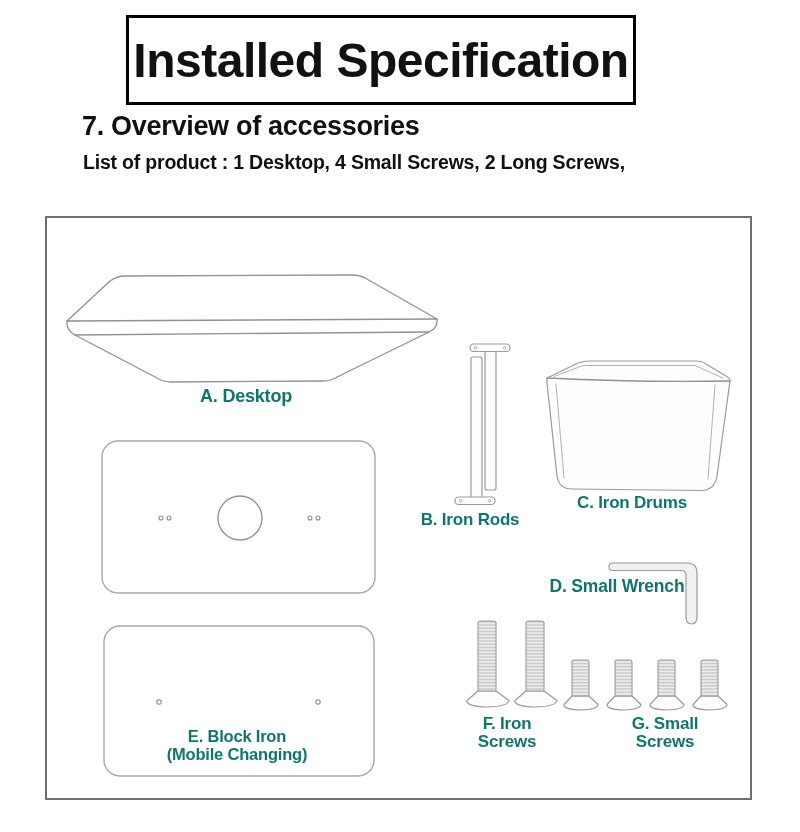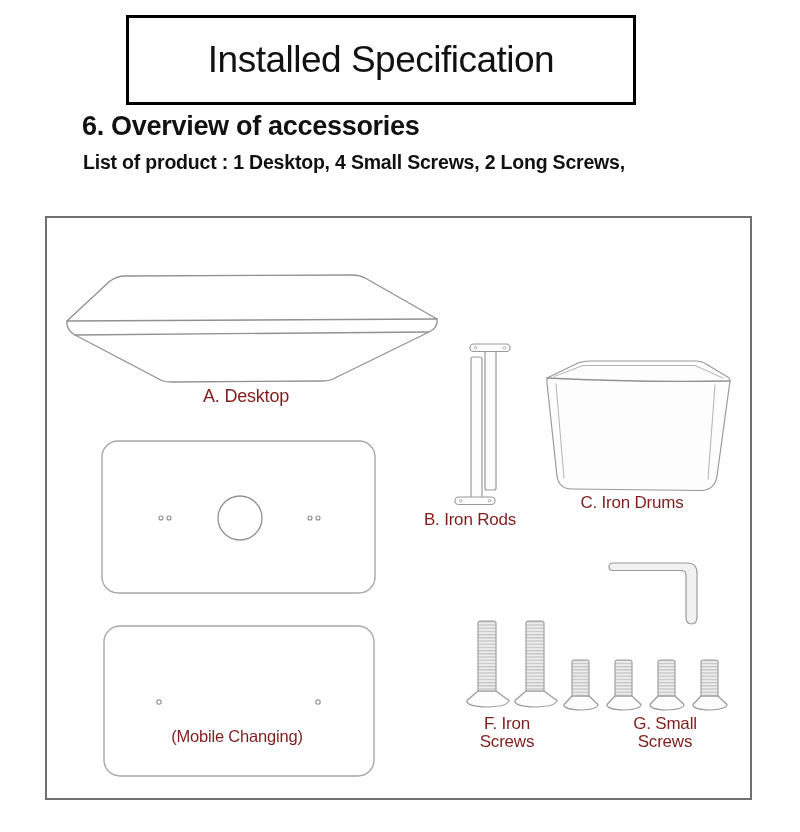--- a/index.html
+++ b/index.html
@@ -5,56 +5,56 @@
   html,body{margin:0;padding:0;background:#fff;}
   .page{
     position:relative;width:800px;height:832px;background:#ffffff;overflow:hidden;
     font-family:"Liberation Sans","DejaVu Sans",sans-serif;color:#111;
   }
   .title-box{
     position:absolute;left:126px;top:15px;width:510px;height:90px;
     border:3px solid #000;box-sizing:border-box;
     display:flex;align-items:center;justify-content:center;
   }
-  .title-text{font-size:37px;font-weight:400;letter-spacing:-0.5px;white-space:nowrap;}
+  .title-text{font-size:48px;font-weight:700;letter-spacing:-0.5px;white-space:nowrap;}
   .section-heading{
     position:absolute;left:82px;top:111px;font-size:27px;font-weight:700;letter-spacing:-0.3px;
   }
   .product-list{
     position:absolute;left:83px;top:150px;font-size:19.5px;font-weight:700;
     line-height:24px;letter-spacing:-0.2px;
   }
   .diagram-box{
     position:absolute;left:45px;top:216px;width:707px;height:584px;
     border:2px solid #707070;box-sizing:border-box;background:#fff;
   }
   .diagram-svg{position:absolute;left:0;top:0;}
   .lbl{
-    position:absolute;font-weight:400;font-size:17px;line-height:17.5px;
-    text-align:center;letter-spacing:-0.2px;color:#7f1d1d;white-space:nowrap;
+    position:absolute;font-weight:700;font-size:17px;line-height:17.5px;
+    text-align:center;letter-spacing:-0.2px;color:#0f766e;white-space:nowrap;
   }
   .lbl div{white-space:nowrap;}
   
   .ln{fill:none;stroke:#919191;stroke-width:1.3;stroke-linejoin:round;stroke-linecap:round;}
   .ln2{fill:none;stroke:#b3b3b3;stroke-width:1;stroke-linejoin:round;stroke-linecap:round;}
   .fw{fill:#fdfdfd;stroke:#9a9a9a;stroke-width:1.2;stroke-linejoin:round;}
   .fw2{fill:#ffffff;stroke:#a8a8a8;stroke-width:1.4;stroke-linejoin:round;}
   .lnh{fill:#ffffff;stroke:#8c8c8c;stroke-width:1.1;}
   .sh{stroke:#9a9a9a;stroke-width:1.1;stroke-linejoin:round;}
 </style>
 </head>
 <body>
 
 <div class="page">
 
   <div class="title-box">
     <span class="title-text">Installed Specification</span>
   </div>
 
-  <div class="section-heading">6. Overview of accessories</div>
+  <div class="section-heading">7. Overview of accessories</div>
 
   <div class="product-list">
     <div>List of product : 1 Desktop, 4 Small Screws, 2 Long Screws,</div>
   </div>
 
   <div class="diagram-box">
 
     <svg class="diagram-svg" width="703" height="580" viewBox="0 0 703 580" aria-hidden="true">
       <defs>
         <pattern id="thr" width="6" height="3.2" patternUnits="userSpaceOnUse">
@@ -133,25 +133,27 @@
         <path class="sh" d="M525,444 Q525,442 527.5,442 L539.5,442 Q542,442 542,444 L542,478 L525,478 Z" fill="url(#thr)"></path>
       </g>
     </svg>
 
     <div class="lbl" style="left:99px;top:170px;width:200px;font-size:18px;">A. Desktop</div>
 
     <div class="lbl" style="left:353px;top:293px;width:140px;">B. Iron Rods</div>
 
     <div class="lbl" style="left:515px;top:276px;width:140px;">C. Iron Drums</div>
 
+    <div class="lbl" style="left:490px;top:360px;width:160px;font-size:17.5px;">D. Small Wrench</div>
 
     <div class="lbl" style="left:90px;top:328px;width:200px;font-size:16.5px;">
     </div>
 
     <div class="lbl" style="left:90px;top:510px;width:200px;font-size:16.5px;">
+      <div>E. Block Iron</div>
       <div>(Mobile Changing)</div>
     </div>
 
     <div class="lbl" style="left:410px;top:497px;width:100px;">
       <div>F. Iron</div>
       <div>Screws</div>
     </div>
 
     <div class="lbl" style="left:568px;top:497px;width:100px;">
       <div>G. Small</div>

